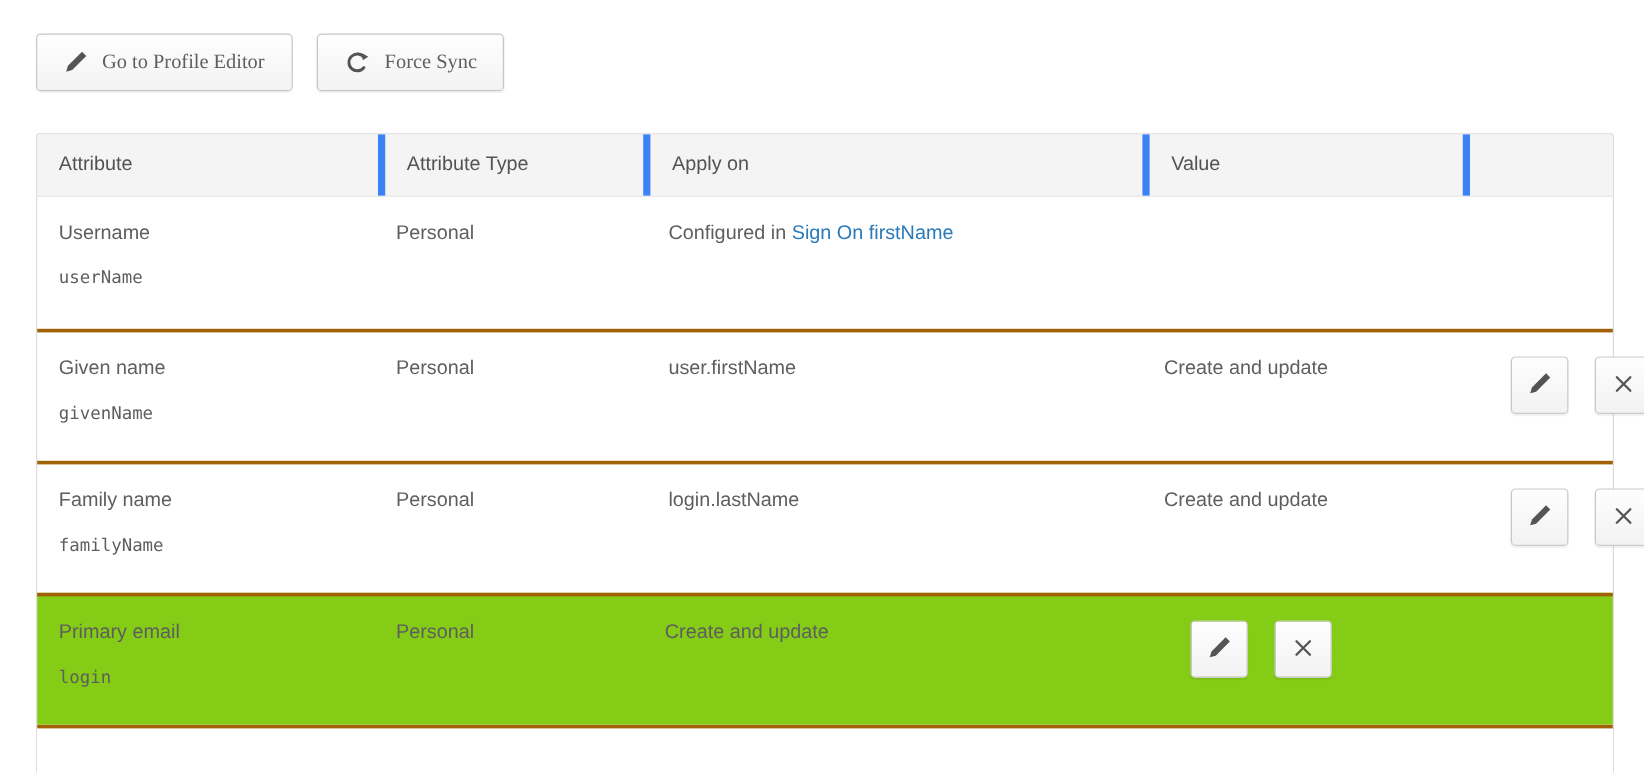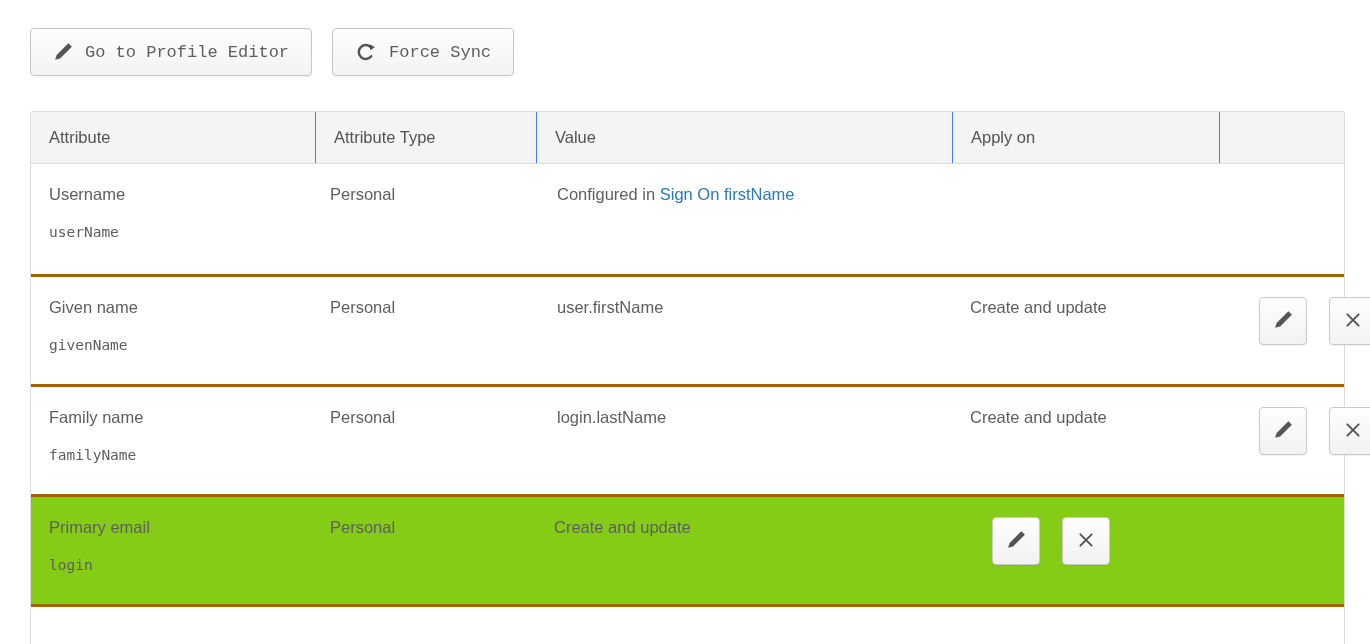--- a/index.html
+++ b/index.html
@@ -17,21 +17,21 @@
     position: absolute; top: 28px; left: 30px;
     display: flex; gap: 20px;
   }
   .btn {
     display: inline-flex; align-items: center;
     height: 48px; padding: 0 22px;
     background: linear-gradient(#fefefe, #f3f3f3);
     border: 1px solid #c6c6c6;
     border-radius: 4px;
     box-shadow: 0 1px 1px rgba(0,0,0,0.05);
-    font-family: Liberation Mono, monospace;
+    font-family: Liberation Serif, serif;
     font-size: 17px; color: #5e5e5e;
     cursor: pointer; white-space: nowrap;
   }
   .btn .ico { display: inline-flex; margin-right: 12px; }
 
   
   .table {
     position: absolute; top: 111px; left: 30px;
     width: 1315px;
     border: 1px solid #dcdcdc;
@@ -47,21 +47,21 @@
     height: 52px;
     background: #f4f4f4;
     border-bottom: 1px solid #dcdcdc;
     border-radius: 3px 3px 0 0;
   }
   .th {
     display: flex; align-items: center;
     padding: 0 0 0 18px;
     font-size: 16.5px; color: #535353;
   }
-  .th + .th { border-left: 1px solid #3b82f6; }
+  .th + .th { border-left: 6px solid #3b82f6; }
 
   .tr { min-height: 110px; }
   .tr + .tr { border-top: 3px solid #a16207; }
   .tr.shaded { background: #84cc16; }
   .tr.partial { min-height: 62px; background: #ffffff; }
 
   .td {
     padding: 21px 10px 16px 18px;
     font-size: 16.5px; color: #5e5e5e;
     line-height: 1.2;
@@ -115,22 +115,22 @@
       </span>
       <span>Force Sync</span>
     </button>
   </div>
 
   <div class="table">
 
     <div class="thead">
       <div class="th">Attribute</div>
       <div class="th">Attribute Type</div>
+      <div class="th">Apply on</div>
       <div class="th">Value</div>
-      <div class="th">Apply on</div>
       <div class="th"></div>
     </div>
 
     <div class="tr">
       <div class="td">
         <span>Username</span>
         <span class="sub">userName</span>
       </div>
       <div class="td type-cell">Personal</div>
       <div class="td value-cell">

